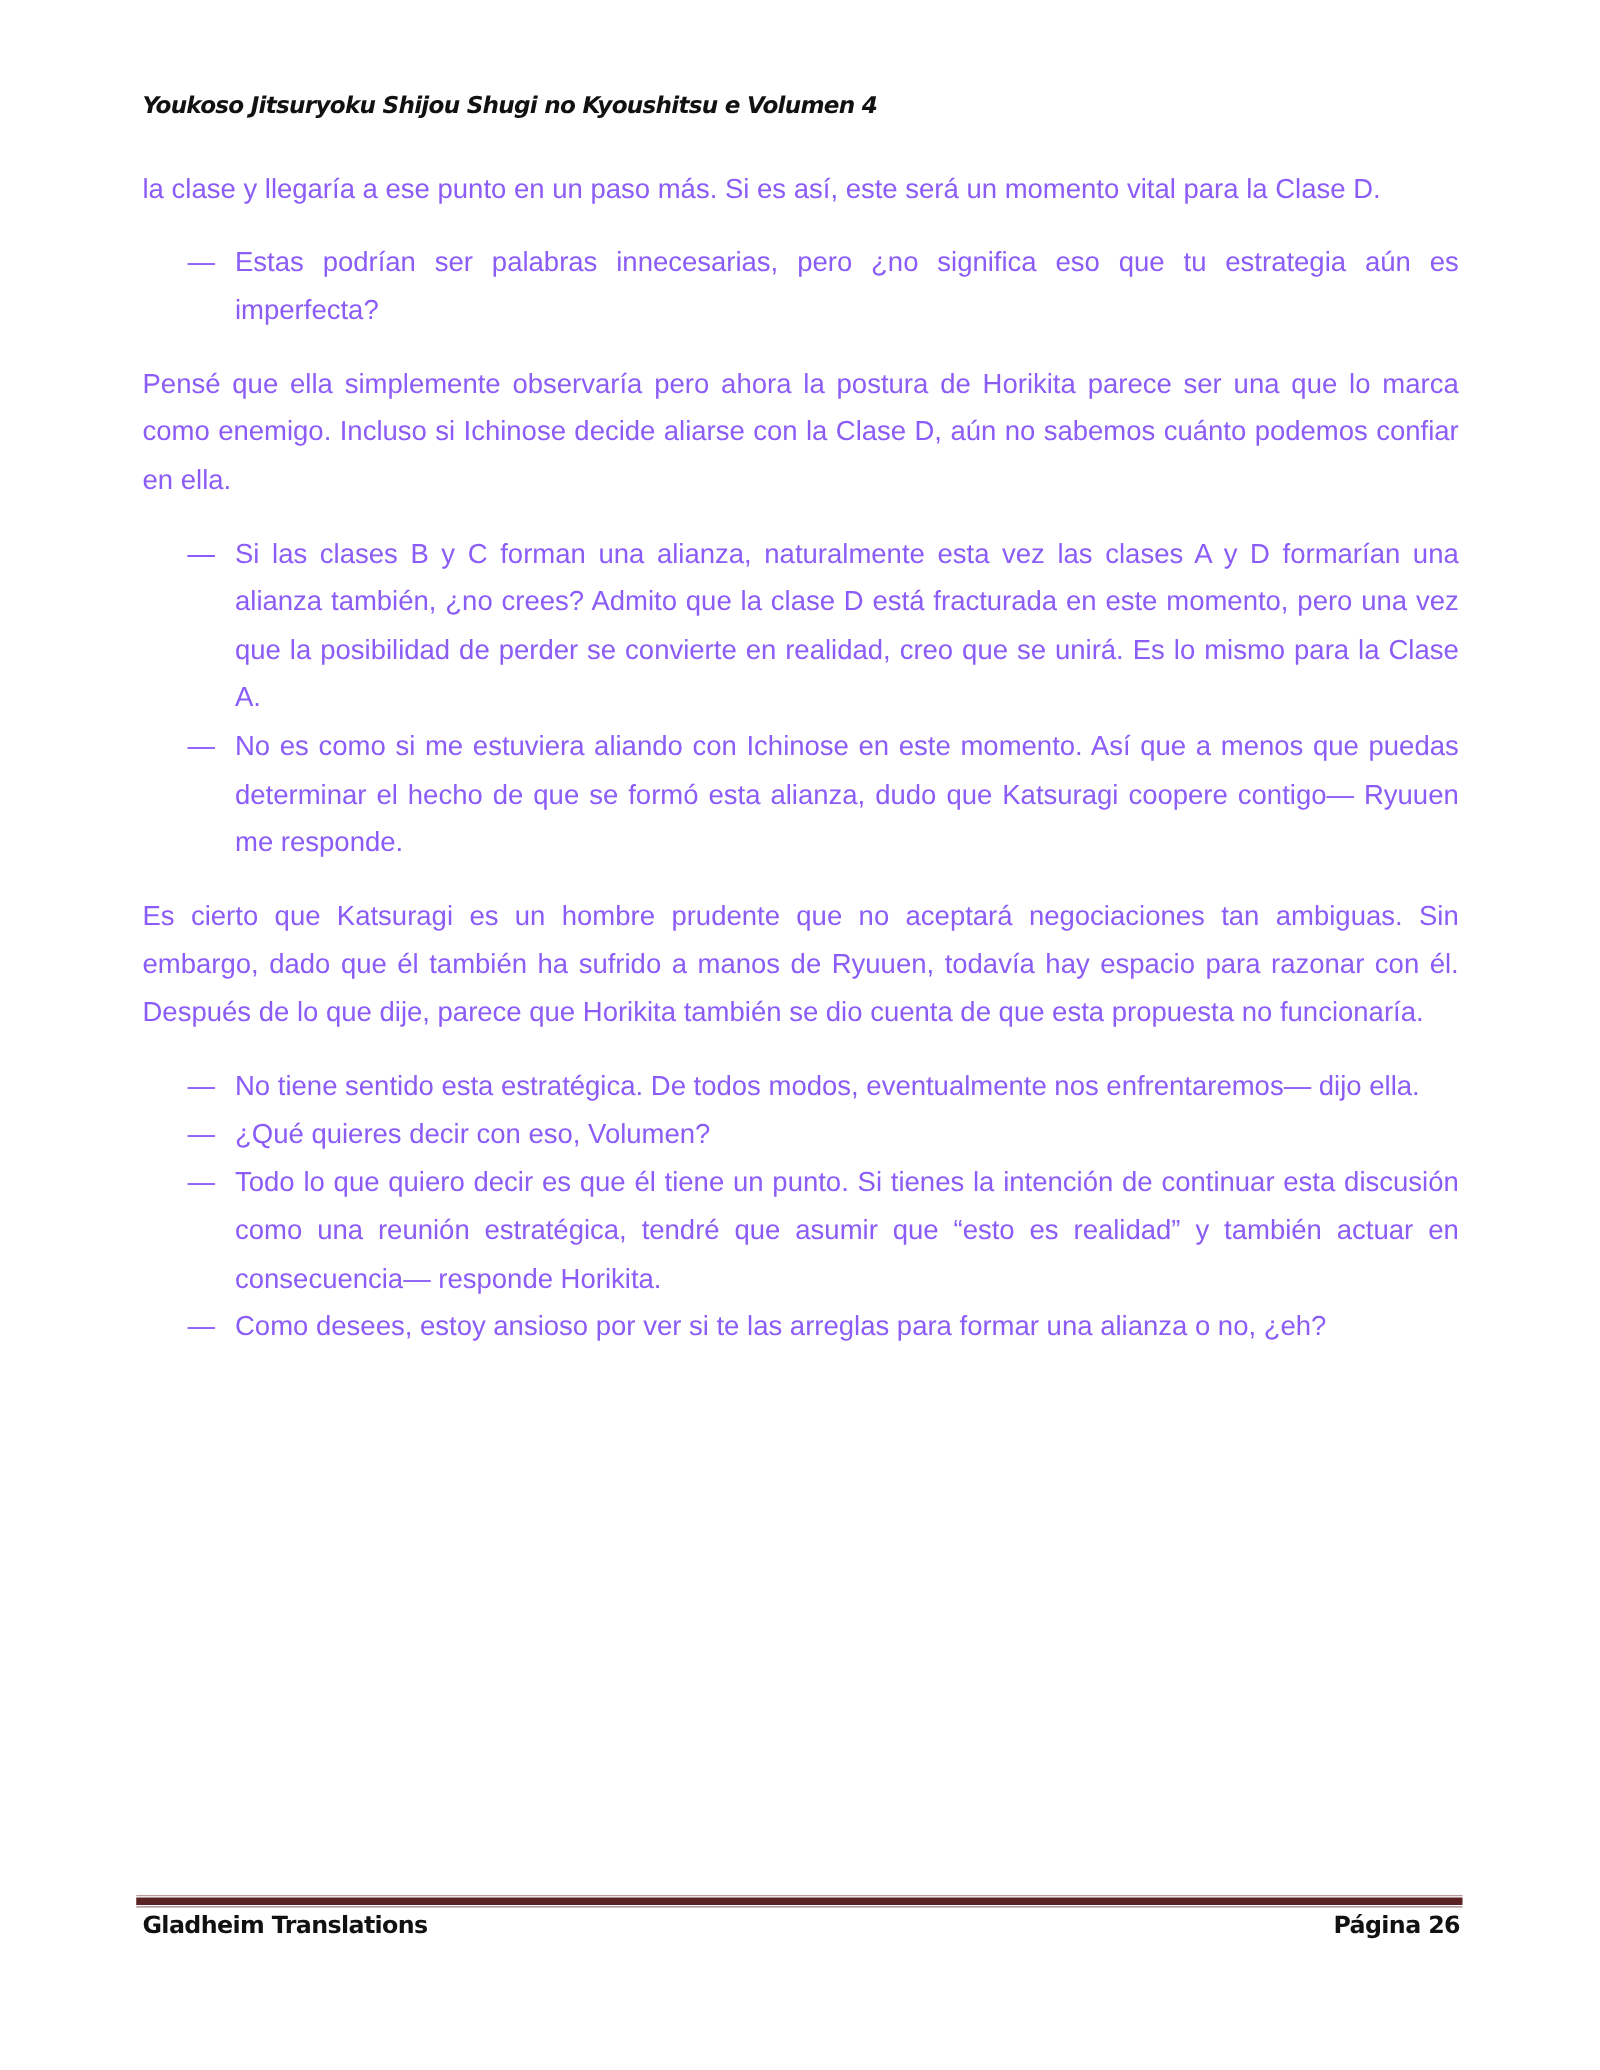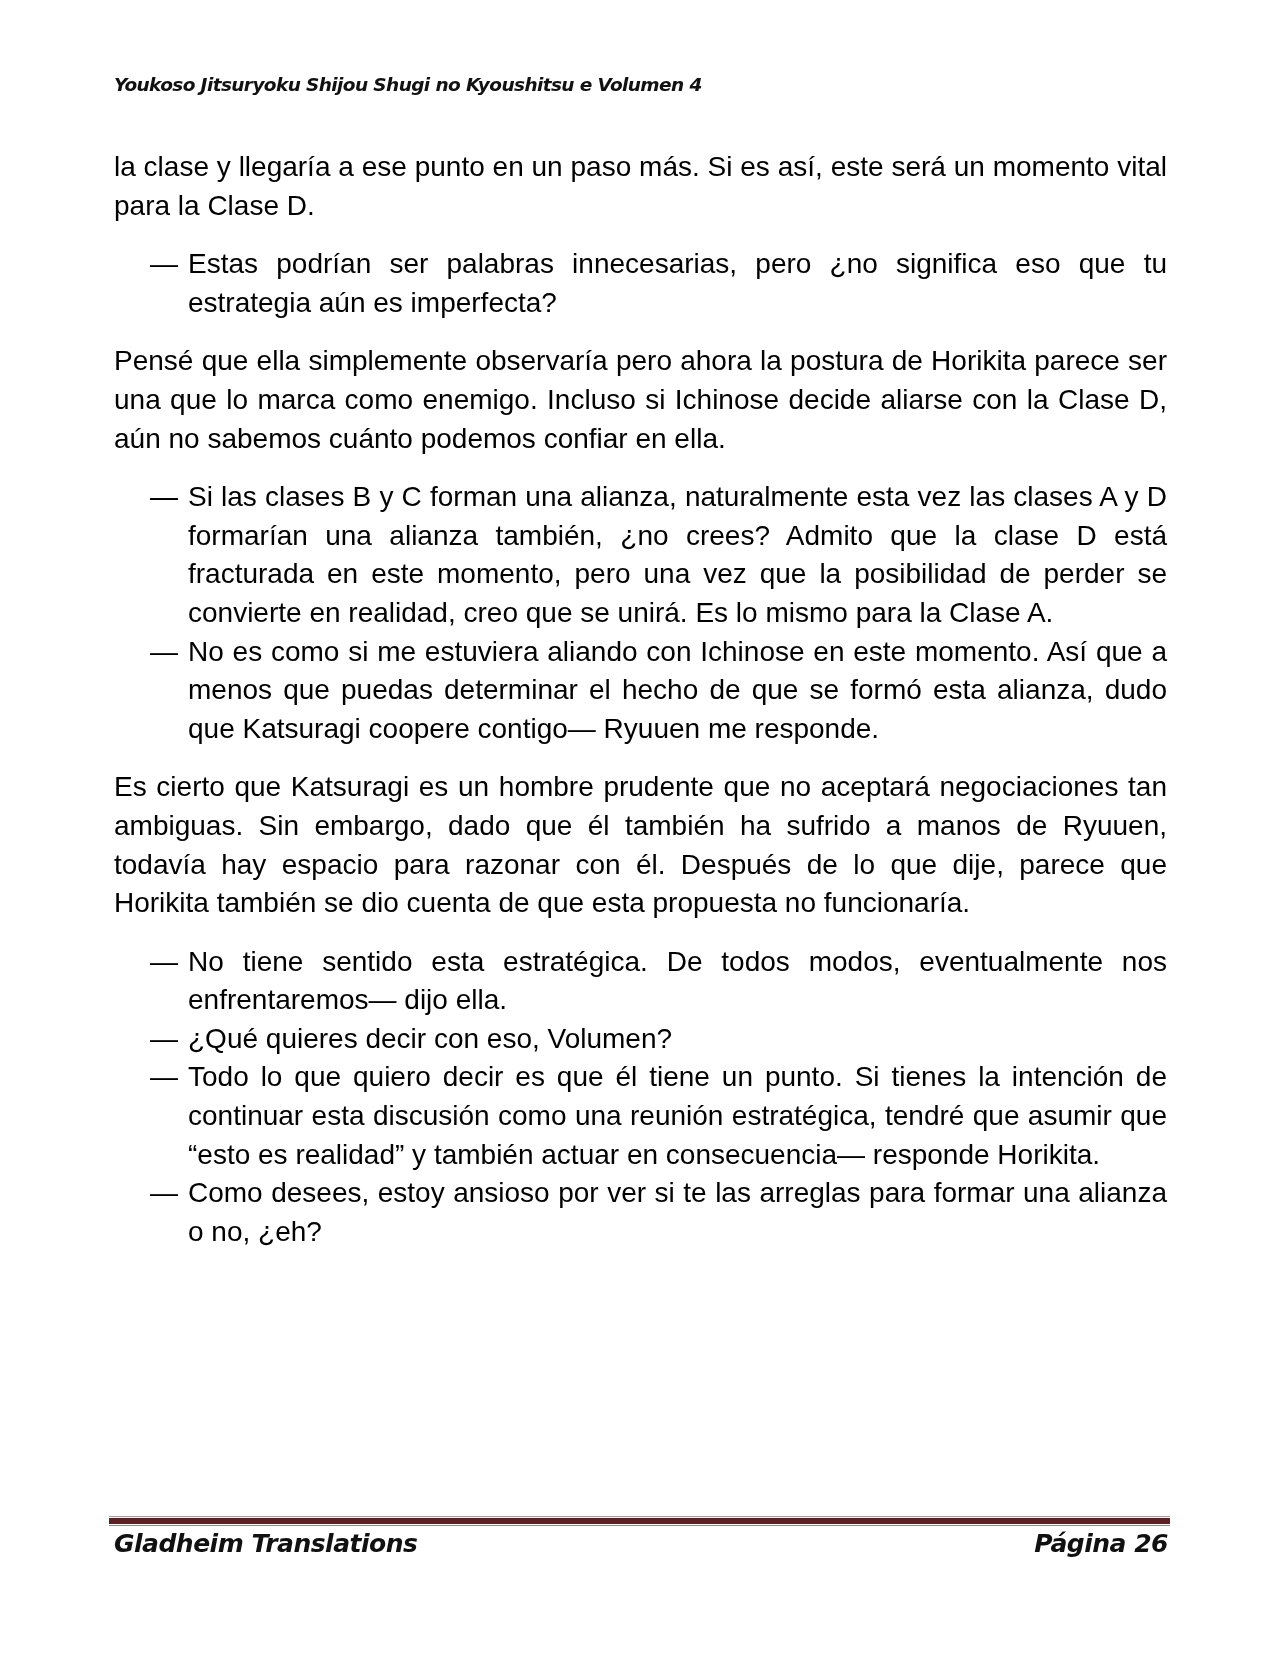--- a/index.html
+++ b/index.html
@@ -3,40 +3,40 @@
 <meta charset="utf-8">
 <style>
   html, body { margin: 0; padding: 0; background: #ffffff; }
   body { width: 1280px; height: 1656px; position: relative; overflow: hidden; color: #111; }
   .page-header {
     position: absolute; left: 114px; top: 74px;
     font-family: "DejaVu Sans", sans-serif; font-weight: bold; font-style: italic;
     font-size: 18.5px; letter-spacing: -0.6px; color: #111;
   }
   .content {
-    position: absolute; left: 114px; top: 148px; width: 1053px;
-    font-family: "Liberation Sans", sans-serif; font-size: 28px; line-height: 38.6px;
-    color: #000000;
+    position: absolute; left: 114px; top: 132px; width: 1053px;
+    font-family: "Liberation Sans", sans-serif; font-size: 22px; line-height: 38.6px;
+    color: #8b5cf6;
   }
   .para { margin: 0 0 20px 0; text-align: justify; }
   .dialog-group { margin: 0 0 20px 0; }
   .dialog {
     position: relative; padding-left: 74px; margin: 0; text-align: justify;
   }
   .dialog .dash { position: absolute; left: 36px; top: 0; }
   .footer-rule {
     position: absolute; left: 109px; top: 1516px; width: 1061px; height: 10px;
   }
   .footer-rule .r1 { height: 1px; background: #b89a9a; }
   .footer-rule .r2 { height: 6px; background: #5a2222; margin-top: 1px; }
   .footer-rule .r3 { height: 1px; background: #a08080; margin-top: 1px; }
   .footer-left, .footer-right {
     position: absolute; top: 1529px;
-    font-family: "DejaVu Sans", sans-serif; font-weight: bold; font-style: italic;
-    font-size: 25px; letter-spacing: -0.5px; color: #111;
+    font-family: "DejaVu Sans", sans-serif; font-weight: bold; 
+    font-size: 19px; letter-spacing: -0.5px; color: #111;
   }
   .footer-left { left: 114px; }
   .footer-right { right: 112px; }
 </style>
 </head>
 <body>
 
 <div class="page-header">Youkoso Jitsuryoku Shijou Shugi no Kyoushitsu e Volumen 4</div>
 
 <div class="content">

